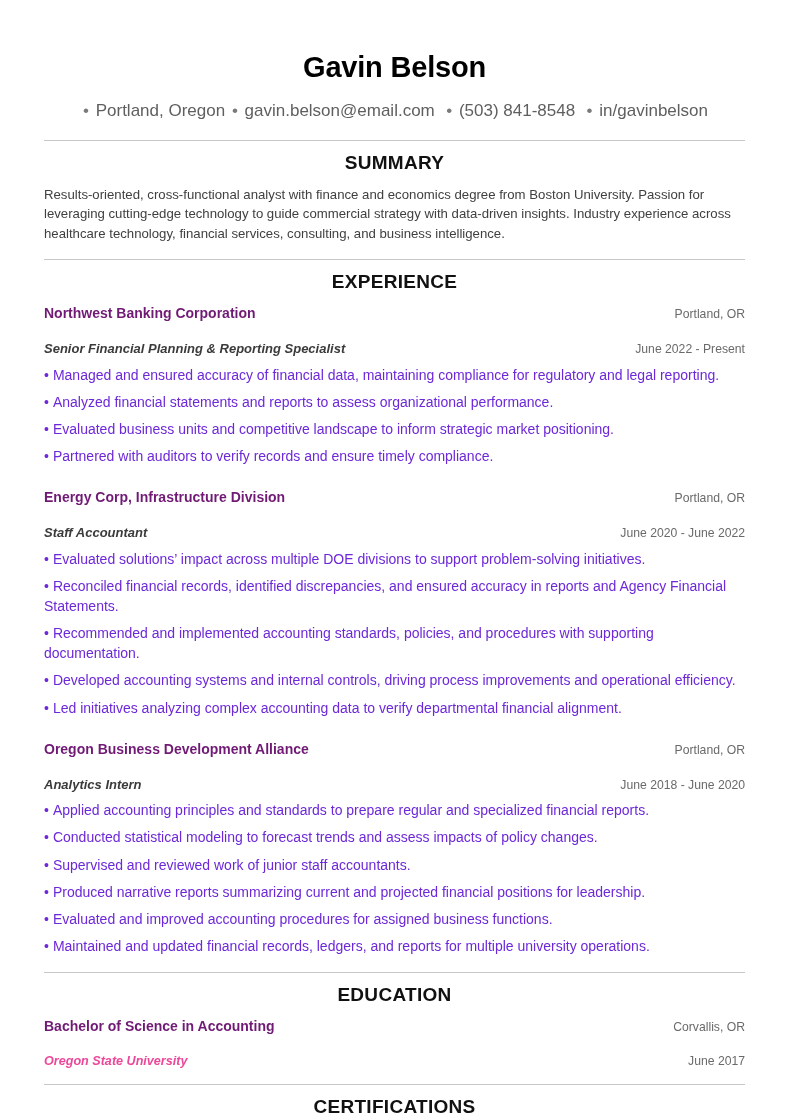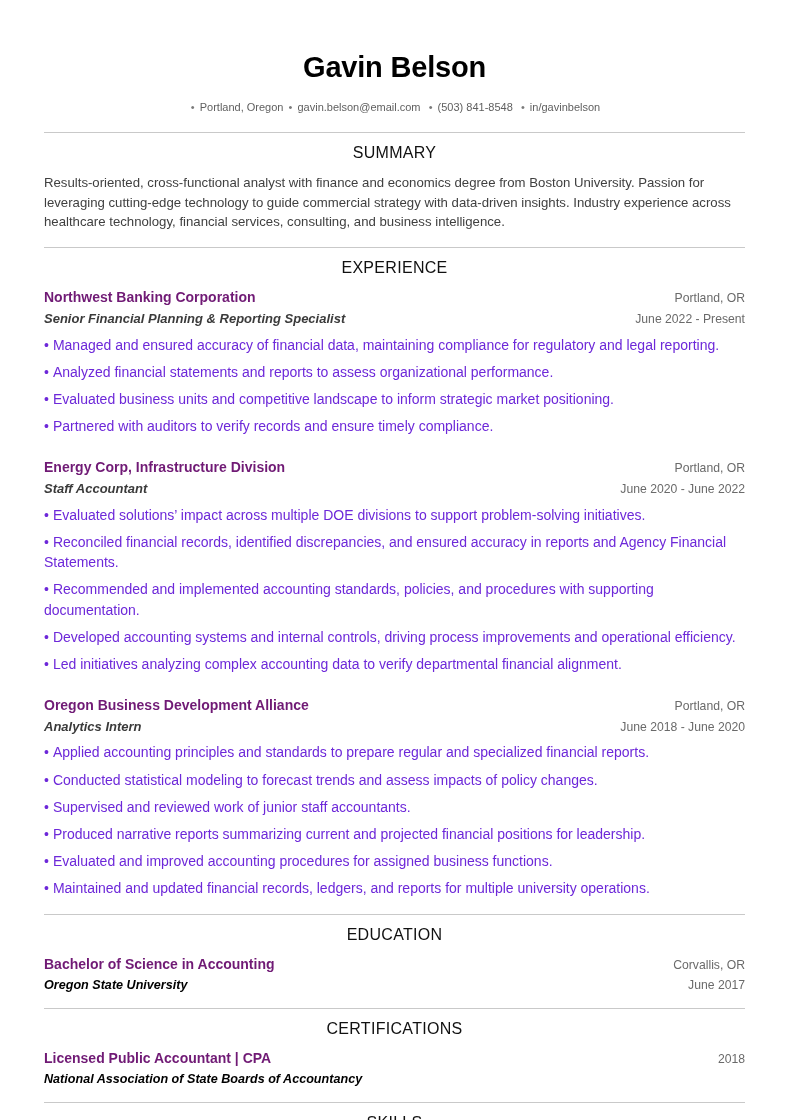--- a/index.html
+++ b/index.html
@@ -28,41 +28,41 @@
     text-align: center;
     font-size: 29px;
     font-weight: bold;
     letter-spacing: -0.2px;
     color: #000000;
     line-height: 1.1;
     margin: 8px 0 16px 0;
   }
   .contact {
     text-align: center;
-    font-size: 11px;
+    font-size: 17px;
     color: #5f5f5f;
     margin-top: 11px;
     line-height: 1.3;
   }
   .contact .sep {
     color: #7a7a7a;
     padding: 0 2px;
   }
 
   
   .rule {
     border: 0;
     border-top: 1px solid #c9c9c9;
     margin: 0;
     height: 0;
   }
   .section-head {
     text-align: center;
-    font-size: 16px;
-    font-weight: normal;
+    font-size: 19px;
+    font-weight: bold;
     letter-spacing: 0.3px;
     color: #111111;
     margin: 0;
     padding: 11px 0 10px 0;
   }
 
   .rule-summary   { margin-top: 18px; }
   .rule-experience{ margin-top: 16px; }
   .rule-education { margin-top: 16px; }
   .rule-certs     { margin-top: 14px; }
@@ -102,42 +102,42 @@
     font-weight: bold;
     font-style: italic;
     color: #3b3b3b;
   }
   .entry-date {
     font-size: 12.2px;
     color: #6a6a6a;
     white-space: nowrap;
     padding-left: 14px;
   }
-  .entry-row.second { margin-top: 3px; }
+  .entry-row.second { margin-top: 17px; }
 
   .bullets {
     list-style: none;
     margin: 7px 0 0 0;
     padding: 0;
   }
   .bullets li {
     font-size: 14px;
     line-height: 1.44;
     color: #6d28d9;
     margin-bottom: 7px;
   }
   .bullets li:last-child { margin-bottom: 0; }
   .bullets li .dot { padding-right: 4px; }
 
   
   .ed-sub {
     font-size: 12.6px;
     font-weight: bold;
     font-style: italic;
-    color: #000000;
+    color: #ec4899;
   }
 
   
   .skill-line {
     font-size: 13.2px;
     line-height: 1.5;
     color: #1c1c1c;
     margin: 0 0 5px 0;
   }
   .skill-label { font-weight: bold; color: #111111; }

